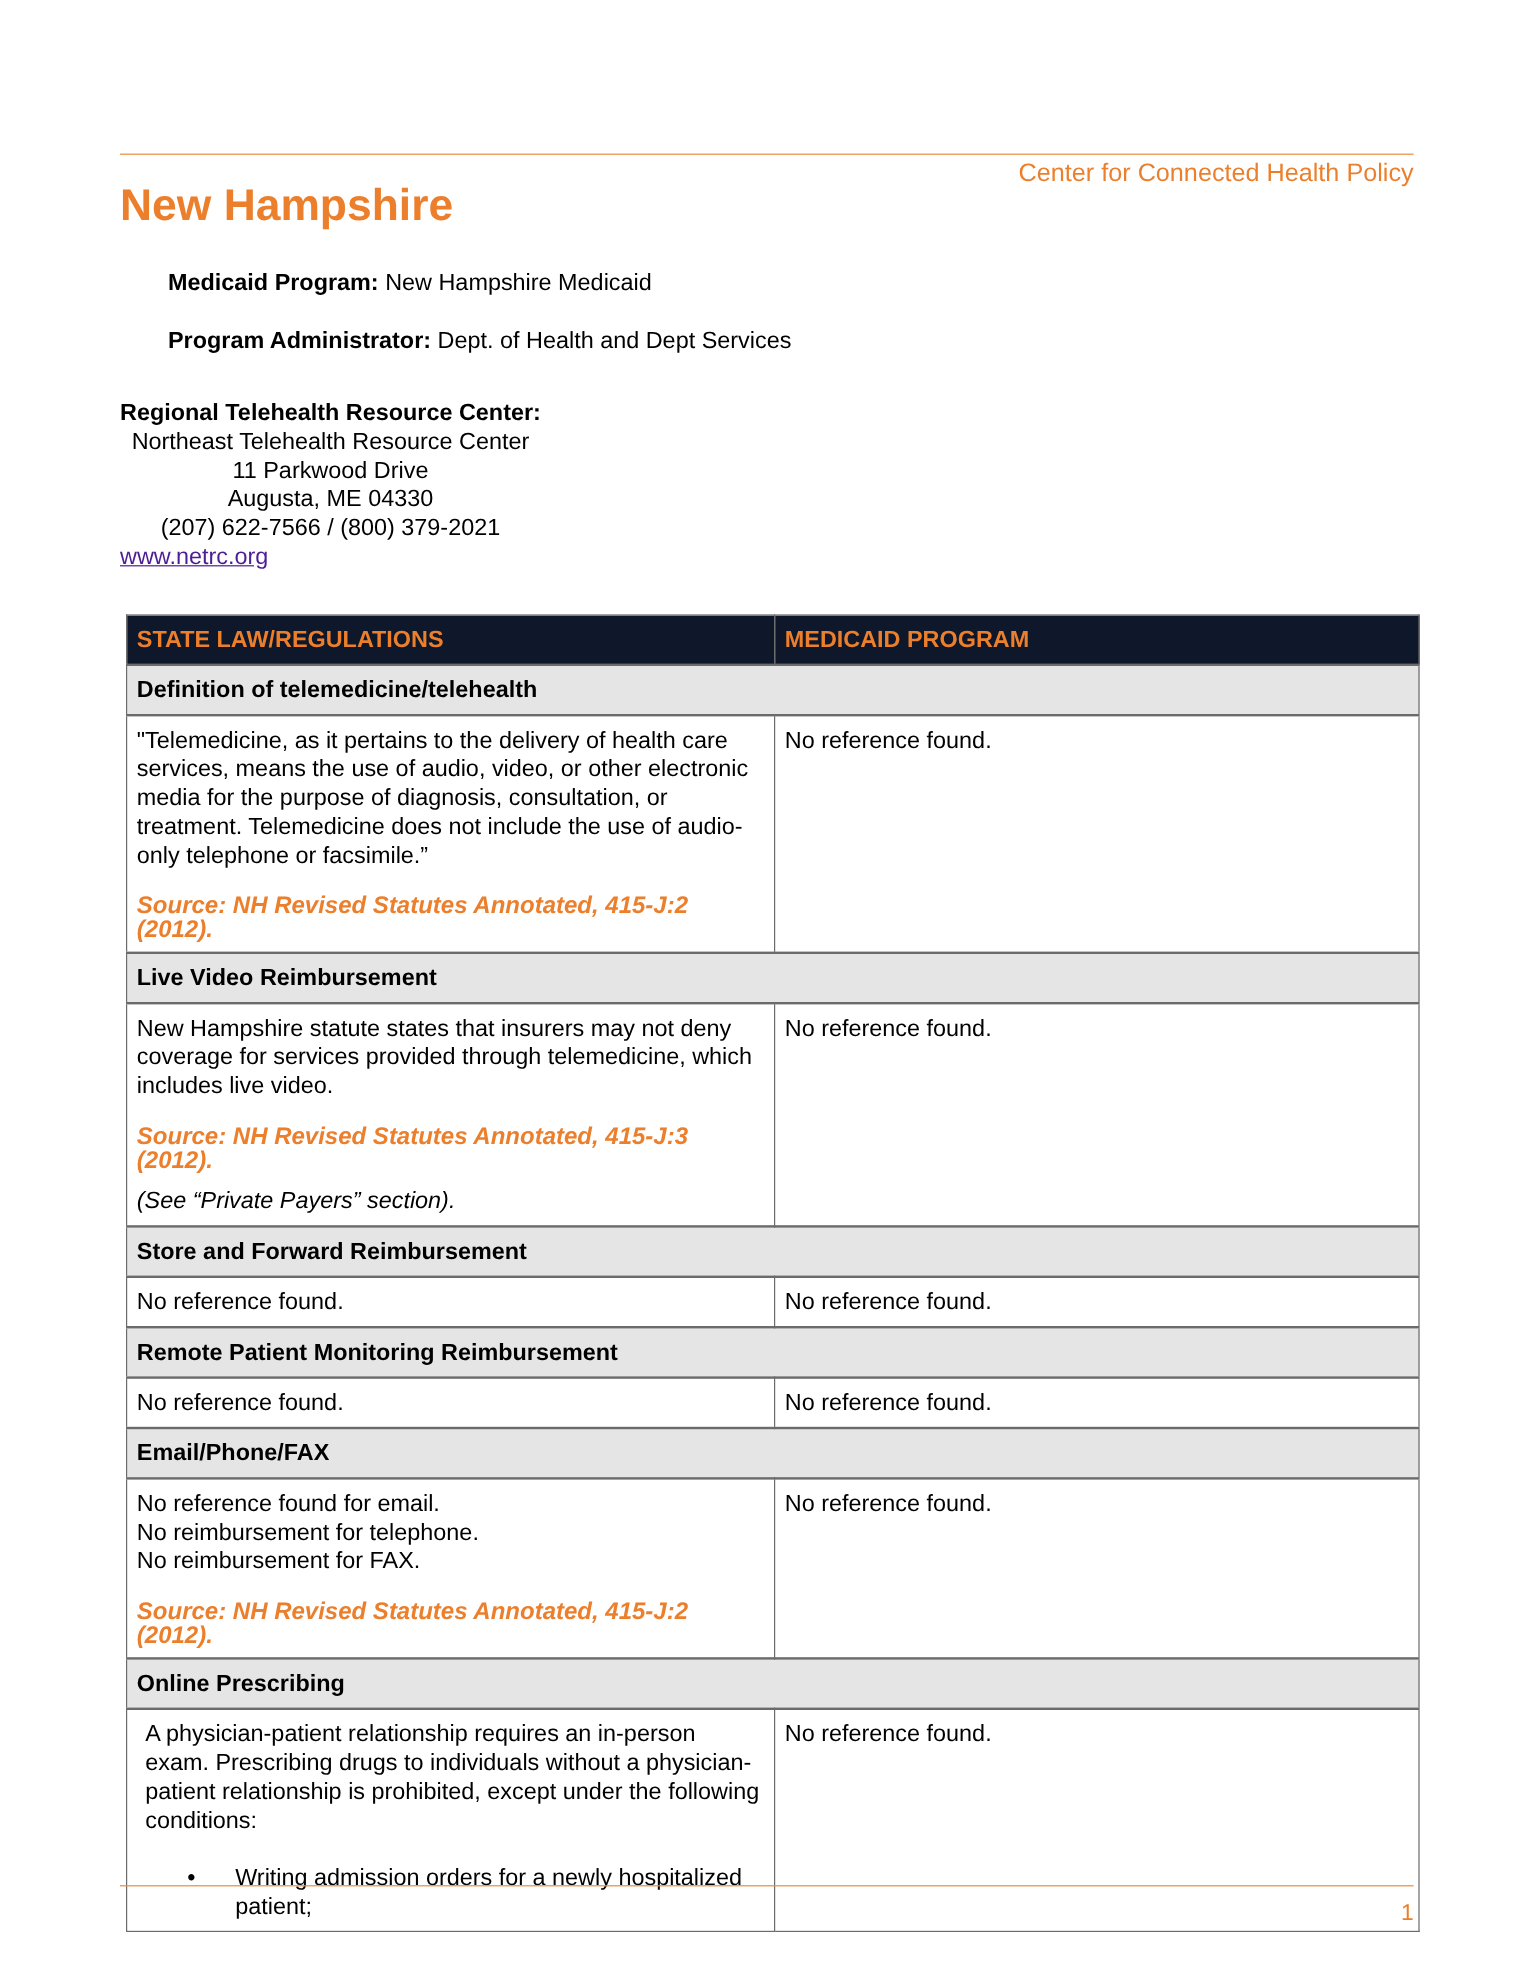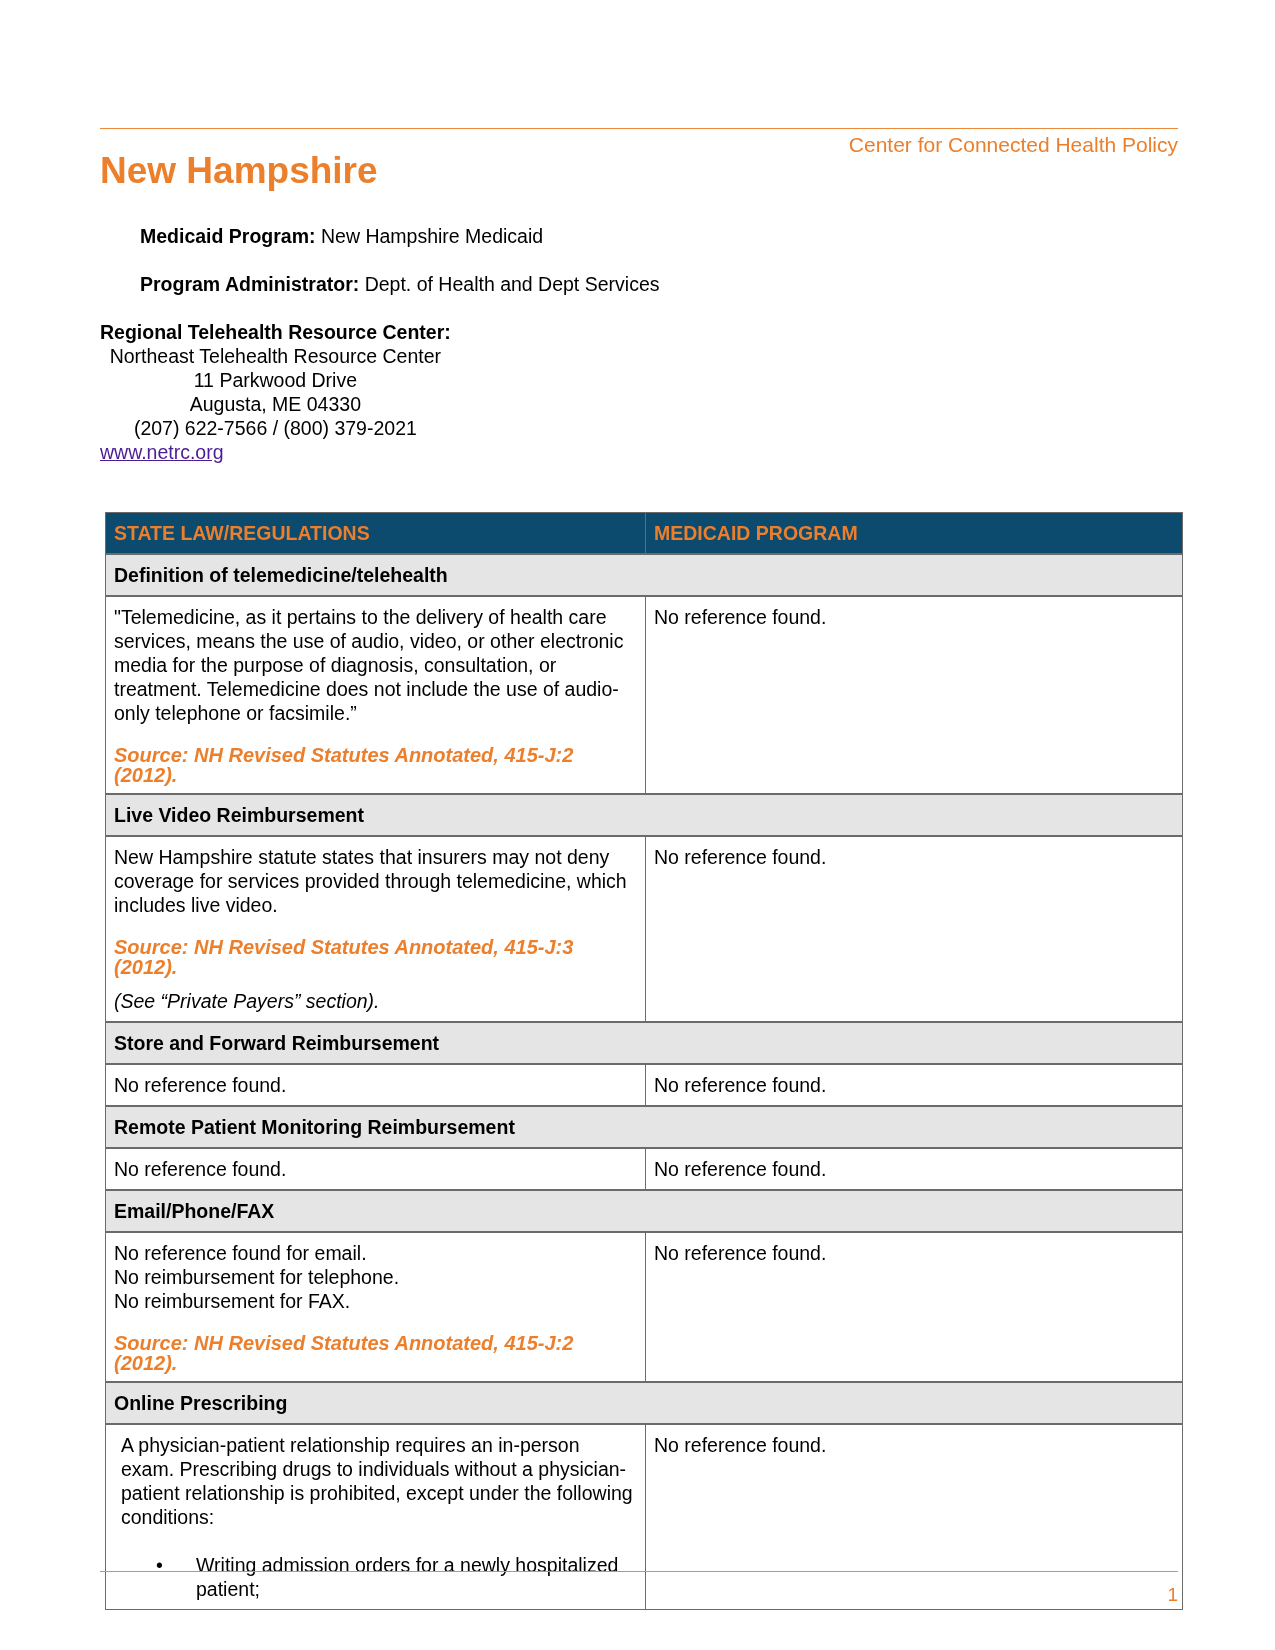--- a/index.html
+++ b/index.html
@@ -8,28 +8,28 @@
 
     .page-header { position: absolute; left: 100px; top: 92px; width: 1078px; height: 37px; border-bottom: 1.5px solid #ec8a3c; }
     .page-header .org { position: absolute; right: 0; top: 2px; font-size: 21px; color: #ec7f2c; margin-top: 39px; }
 
     .title { position: absolute; left: 100px; top: 150px; font-size: 37px; font-weight: bold; color: #ec7f2c; }
 
     .meta { position: absolute; left: 100px; font-size: 19.5px; line-height: 24px; margin-left: 40px; }
     .meta b { font-weight: bold; }
     .meta-medicaid { top: 224px; }
     .meta-admin { top: 272px; }
-    .rtrc { position: absolute; left: 100px; top: 320px; font-size: 19.5px; line-height: 24px; }
+    .rtrc { position: absolute; left: 100px; top: 332px; font-size: 19.5px; line-height: 24px; }
     .rtrc .lbl { font-weight: bold; display: block; }
     .rtrc .line { display: block; text-align: center; }
     .rtrc a { color: #4c1d95; text-decoration: underline; display: block; }
 
     .tbl { position: absolute; left: 105px; top: 512px; width: 1078px; border: 1.5px solid #6b6b6b; border-collapse: collapse; }
     .tbl td, .tbl th { border: 1.5px solid #6b6b6b; vertical-align: top; font-size: 19.5px; line-height: 24px; text-align: left; }
-    .tbl th { background: #0c4a6e; color: #ec7f2c; font-weight: bold; padding: 8px 8px 8px 8px; height: 40px; }
+    .tbl th { background: #0f172a; color: #ec7f2c; font-weight: bold; padding: 8px 8px 8px 8px; height: 40px; }
     .col-law { width: 540px; }
     .band td { background: #e5e5e5; font-weight: bold; padding: 8px 8px; height: 40px; border-top: 2px solid #6b6b6b; border-bottom: 2px solid #6b6b6b; }
     .cell { padding: 8px 8px 8px 8px; }
     .cell p { margin: 0; }
     .source { color: #ec7f2c; font-style: italic; font-weight: bold; font-size: 20px; line-height: 20px; margin-top: 20px !important; }
     .italic-note { font-style: italic; margin-top: 12px !important; }
     .prescribe { padding-left: 15px; }
     .bullets { list-style: none; margin-top: 24px; padding-left: 35px; }
     .bullets li { position: relative; padding-left: 40px; }
     .bullets li .dot { position: absolute; left: 0; top: 0; }

